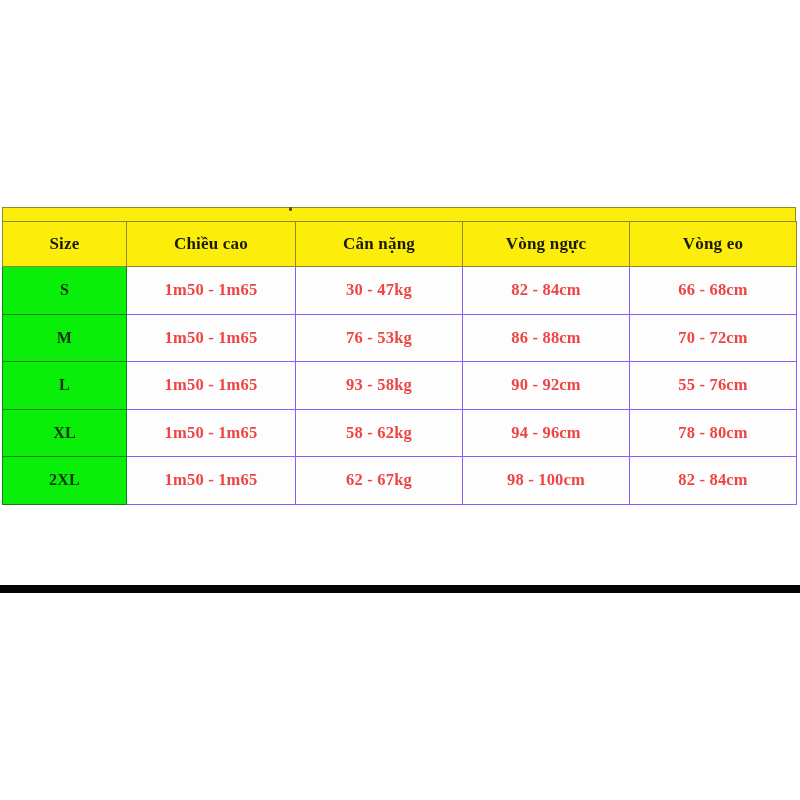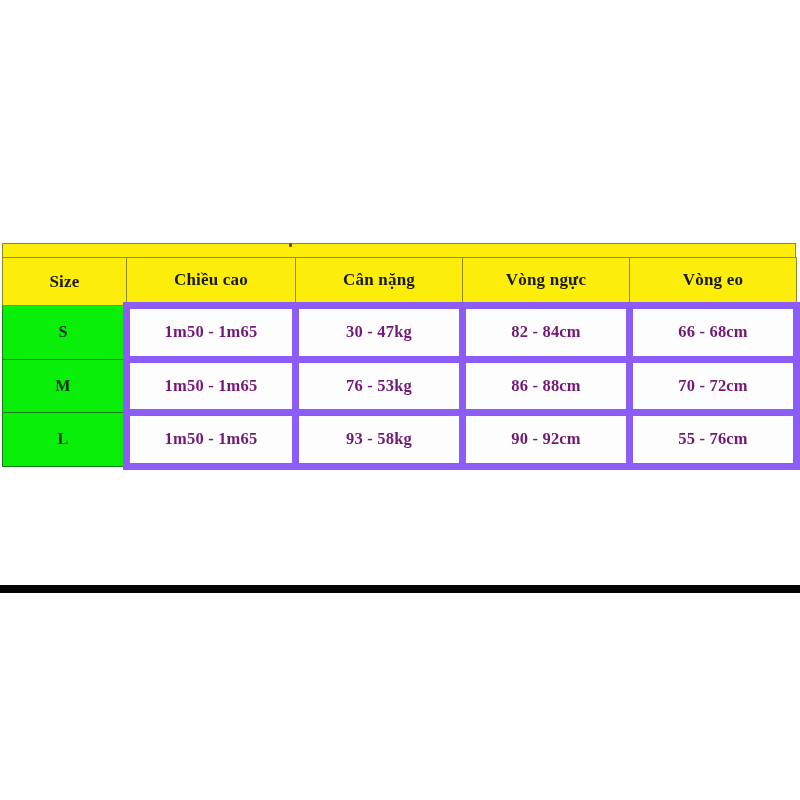--- a/index.html
+++ b/index.html
@@ -24,21 +24,20 @@
     height: 800px;
     background: #ffffff;
   }
 
   
   #chart-block {
     position: absolute;
     left: 2px;
     top: 207px;
     width: 794px;
-    margin-top: 36px;
   }
 
   
   #top-strip {
     height: 14px;
     background: #fcee0a;
     border-left: 1px solid #8d8a2a;
     border-right: 1px solid #8d8a2a;
     border-top: 1px solid #8d8a2a;
     box-sizing: border-box;
@@ -81,22 +80,22 @@
     background: #fcee0a;
     color: #1b1a06;
     border: 1px solid #8d8a2a;
     font-size: 17px;
   }
 
   
   table.size-chart tbody td {
     height: 46.5px;
     background: #fdfdfd;
-    color: #701a75;
-    border: 7px solid #8b5cf6;
+    color: #ef4444;
+    border: 1px solid #8b5cf6;
   }
   table.size-chart tbody td.size-cell {
     background: #09ef09;
     color: #0b2f0b;
     border: 1px solid #15801a;
     font-size: 16px;
   }
 
   
   #bottom-band {
@@ -151,19 +150,33 @@
           <td>86 - 88cm</td>
           <td>70 - 72cm</td>
         </tr>
         <tr>
           <td class="size-cell">L</td>
           <td>1m50 - 1m65</td>
           <td>93 - 58kg</td>
           <td>90 - 92cm</td>
           <td>55 - 76cm</td>
         </tr>
+        <tr>
+          <td class="size-cell">XL</td>
+          <td>1m50 - 1m65</td>
+          <td>58 - 62kg</td>
+          <td>94 - 96cm</td>
+          <td>78 - 80cm</td>
+        </tr>
+        <tr>
+          <td class="size-cell">2XL</td>
+          <td>1m50 - 1m65</td>
+          <td>62 - 67kg</td>
+          <td>98 - 100cm</td>
+          <td>82 - 84cm</td>
+        </tr>
       </tbody>
     </table>
   </div>
 
   <div id="bottom-band"></div>
 
 </div>
 
 </body></html>

